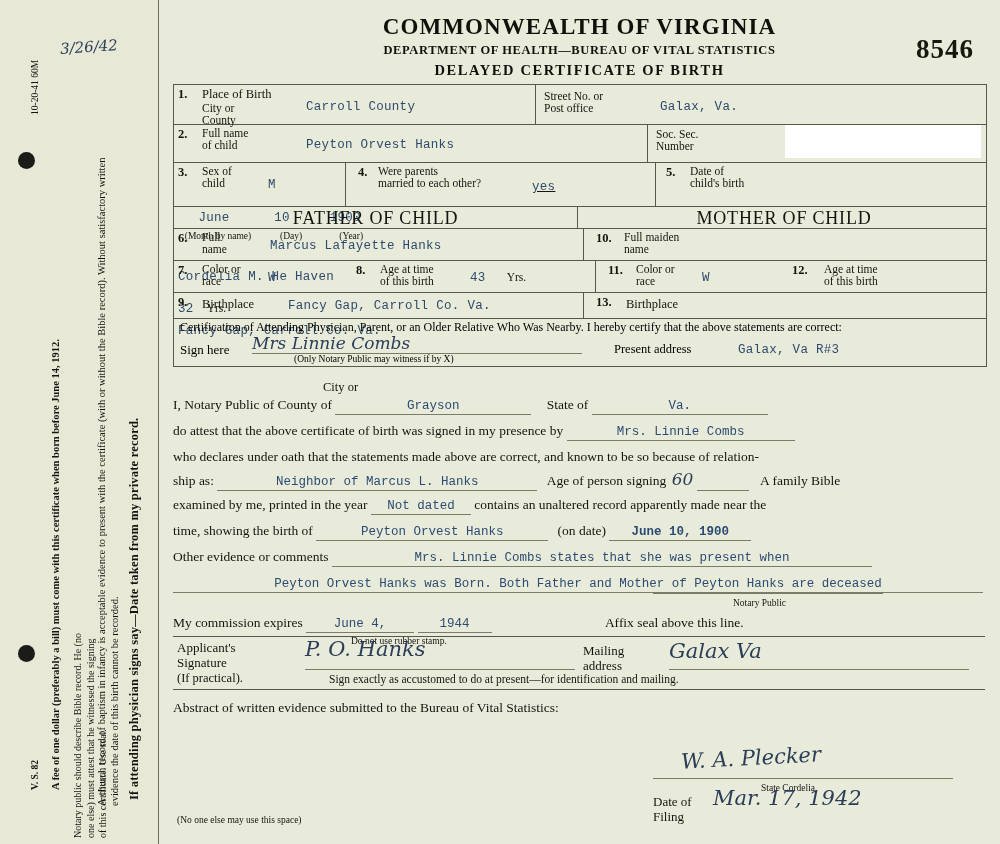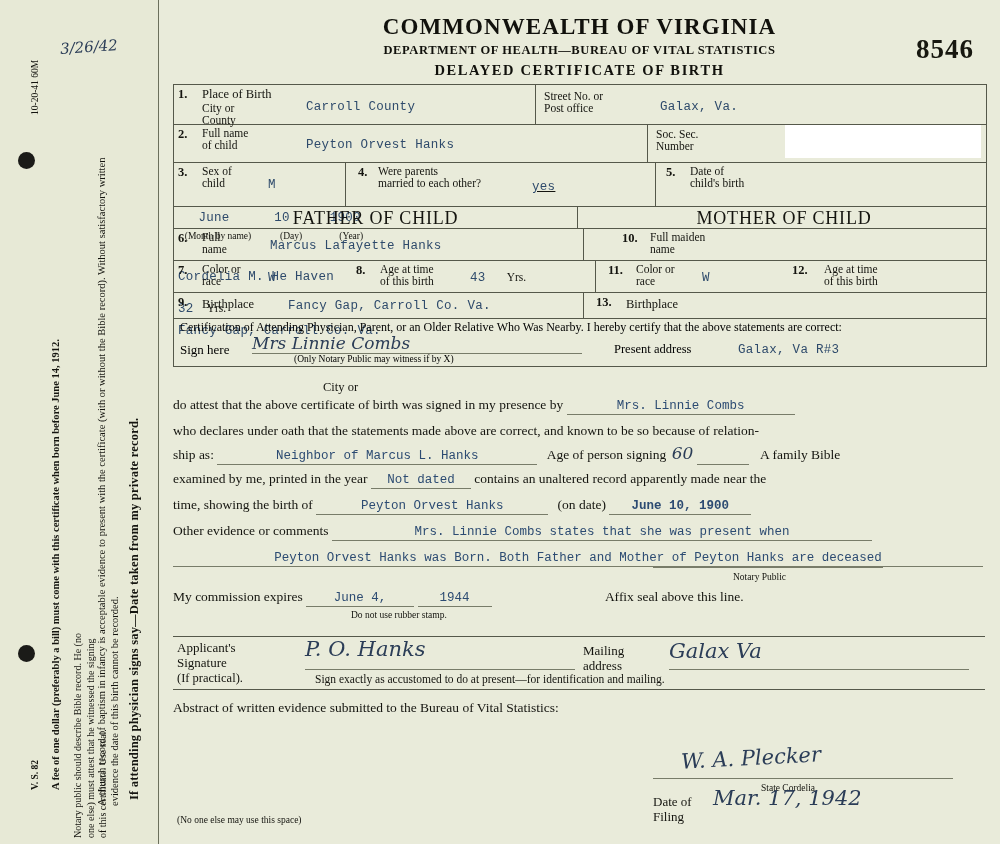--- a/index.html
+++ b/index.html
@@ -291,21 +291,21 @@
       </div>
 
       <div class="row" style="height:32px;">
         <div class="cell" style="width:20px; height:31px;"><span class="num">6.</span></div>
         <div class="cell" style="width:64px; height:31px;">
           <div class="lbl sm">Full<br>name</div>
         </div>
         <div class="cell vline" style="width:318px; height:31px; padding-top:9px;">
           <span class="ans">Marcus Lafayette Hanks</span>
         </div>
-        <div class="cell" style="width:28px; height:31px; padding-left:8px;margin-left:26px;"><span class="num">10.</span></div>
+        <div class="cell" style="width:28px; height:31px; padding-left:8px;"><span class="num">10.</span></div>
         <div class="cell" style="width:78px; height:31px;">
           <div class="lbl sm">Full maiden<br>name</div>
         </div>
         <div class="cell" style="width:294px; height:31px; padding-top:9px;">
           <span class="ans">Cordelia M. He Haven</span>
         </div>
       </div>
 
       <div class="row" style="height:32px;">
         <div class="cell" style="width:20px; height:31px;"><span class="num">7.</span></div>
@@ -365,20 +365,26 @@
         </div>
       </div>
 
     </div>
 
     <div class="body-text" style="top:379px;">
       <div class="linerow" style="height:18px;">
         <span class="plain" style="margin-left:150px; font-size:12.5px;">City or</span>
       </div>
       <div class="linerow">
+        <span class="plain">I, Notary Public of County of</span>
+        <span class="fill" style="width:196px;">Grayson</span>
+        <span class="plain" style="margin-left:12px;">State of</span>
+        <span class="fill" style="width:176px;">Va.</span>
+      </div>
+      <div class="linerow">
         <span class="plain">do attest that the above certificate of birth was signed in my presence by</span>
         <span class="fill" style="width:228px;">Mrs. Linnie Combs</span>
       </div>
       <div class="linerow" style="height:22px;">
         <span class="plain">who declares under oath that the statements made above are correct, and known to be so because of relation-</span>
       </div>
       <div class="linerow">
         <span class="plain">ship as:</span>
         <span class="fill" style="width:320px;">Neighbor of Marcus L. Hanks</span>
         <span class="plain" style="margin-left:6px;">Age of person signing</span>
@@ -421,21 +427,21 @@
     </div>
 
     <div class="body-text" style="top:636px; border-top:1px solid #55584a; border-bottom:1px solid #55584a; height:52px;">
       <div style="position:relative; height:52px;">
         <div style="position:absolute; left:4px; top:3px; font-size:13px; line-height:15px;">Applicant's<br>Signature<br><span style="font-size:12.5px;">(If practical).</span></div>
         <div class="script big" style="position:absolute; left:132px; top:4px;">P. O. Hanks</div>
         <div style="position:absolute; left:132px; top:32px; width:270px; border-bottom:1px solid #787c69;"></div>
         <div style="position:absolute; left:410px; top:6px; font-size:13px; line-height:15px;">Mailing<br>address</div>
         <div class="script big" style="position:absolute; left:496px; top:6px;">Galax Va</div>
         <div style="position:absolute; left:496px; top:32px; width:300px; border-bottom:1px solid #787c69;"></div>
-        <div class="foot-note" style="position:absolute; left:142px; top:34px;">Sign exactly as accustomed to do at present—for identification and mailing.</div>
+        <div class="foot-note" style="position:absolute; left:156px; top:34px;">Sign exactly as accustomed to do at present—for identification and mailing.</div>
       </div>
     </div>
 
     <div class="body-text" style="top:700px; height:130px;">
       <div style="font-size:13.5px;">Abstract of written evidence submitted to the Bureau of Vital Statistics:</div>
       <div style="position:relative; height:100px;">
         <div class="script big" style="position:absolute; left:508px; top:34px; transform:rotate(-3deg);">W. A. Plecker</div>
         <div style="position:absolute; left:480px; top:62px; width:300px; border-top:1px solid #787c69;"></div>
         <div class="tiny" style="position:absolute; left:588px; top:64px;">State Cordelia</div>
         <div style="position:absolute; left:480px; top:78px; font-size:13px; line-height:15px;">Date of<br>Filing</div>

